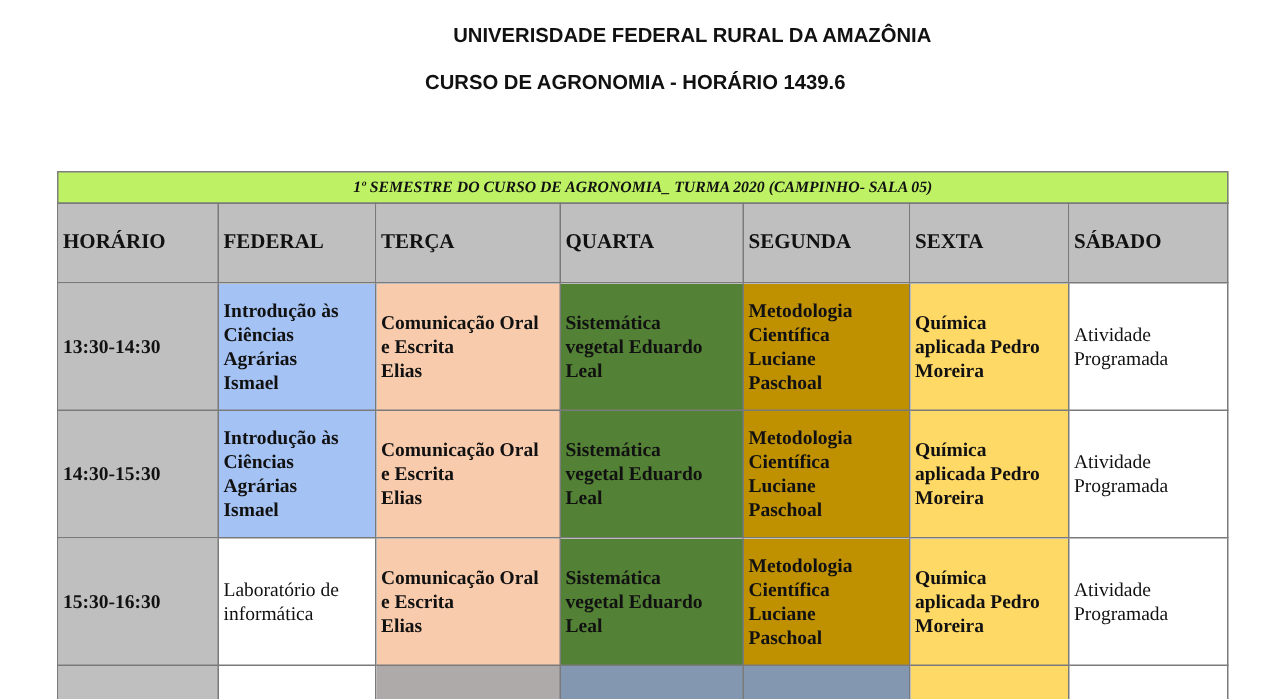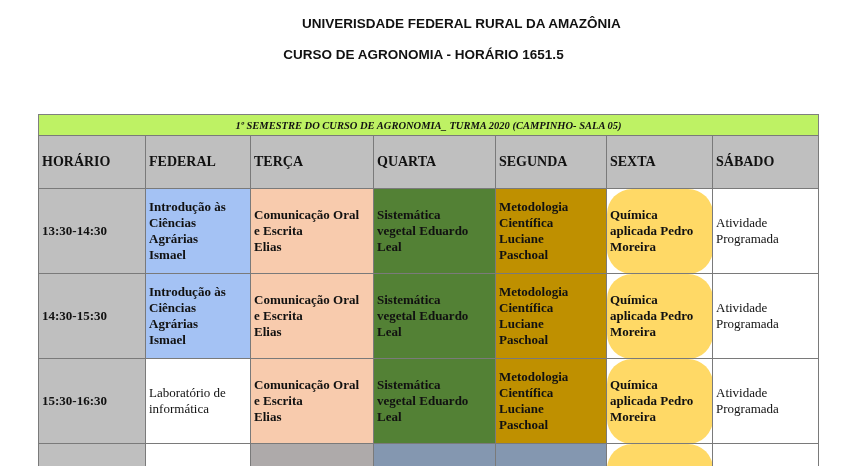--- a/index.html
+++ b/index.html
@@ -35,33 +35,33 @@
     }
     table.grid th { background: #bfbfbf; font-weight: bold; font-size: 14px; height: 52px; }
     tr.r td { height: 84px; }
     tr.r.partial td { height: 84px; vertical-align: middle; }
     td.time { background: #bfbfbf; font-weight: bold; }
     .b { font-weight: bold; }
     .blue { background: #a4c2f4; margin-top: 35px; }
     .peach { background: #f8cbad; }
     .green { background: #538135; }
     .gold { background: #bf9000; }
-    .yellow { background: #ffd966; border-radius: 25px; }
+    .yellow { background: #ffd966; }
     .white { background: #ffffff; }
     .grey2 { background: #aeaaaa; }
     .slate { background: #8497b0; }
     .atv { color: #7f7f7f; font-weight: normal; }
     .plain { font-weight: normal; margin-top: 32px; }
     .line { display: block; }
   </style>
 </head>
 <body>
 
 <div class="title" id="t1">UNIVERISDADE FEDERAL RURAL DA AMAZÔNIA</div>
-<div class="title" id="t2">CURSO DE AGRONOMIA - HORÁRIO 1651.5</div>
+<div class="title" id="t2">CURSO DE AGRONOMIA - HORÁRIO 1439.6</div>
 
 <div class="banner">1º SEMESTRE DO CURSO DE AGRONOMIA_ TURMA 2020 (CAMPINHO- SALA 05)</div>
 
 <table class="grid">
   <colgroup>
     <col style="width:107px">
       <col style="width:105px">
       <col style="width:123px">
     <col style="width:122px">
       <col style="width:111px">

